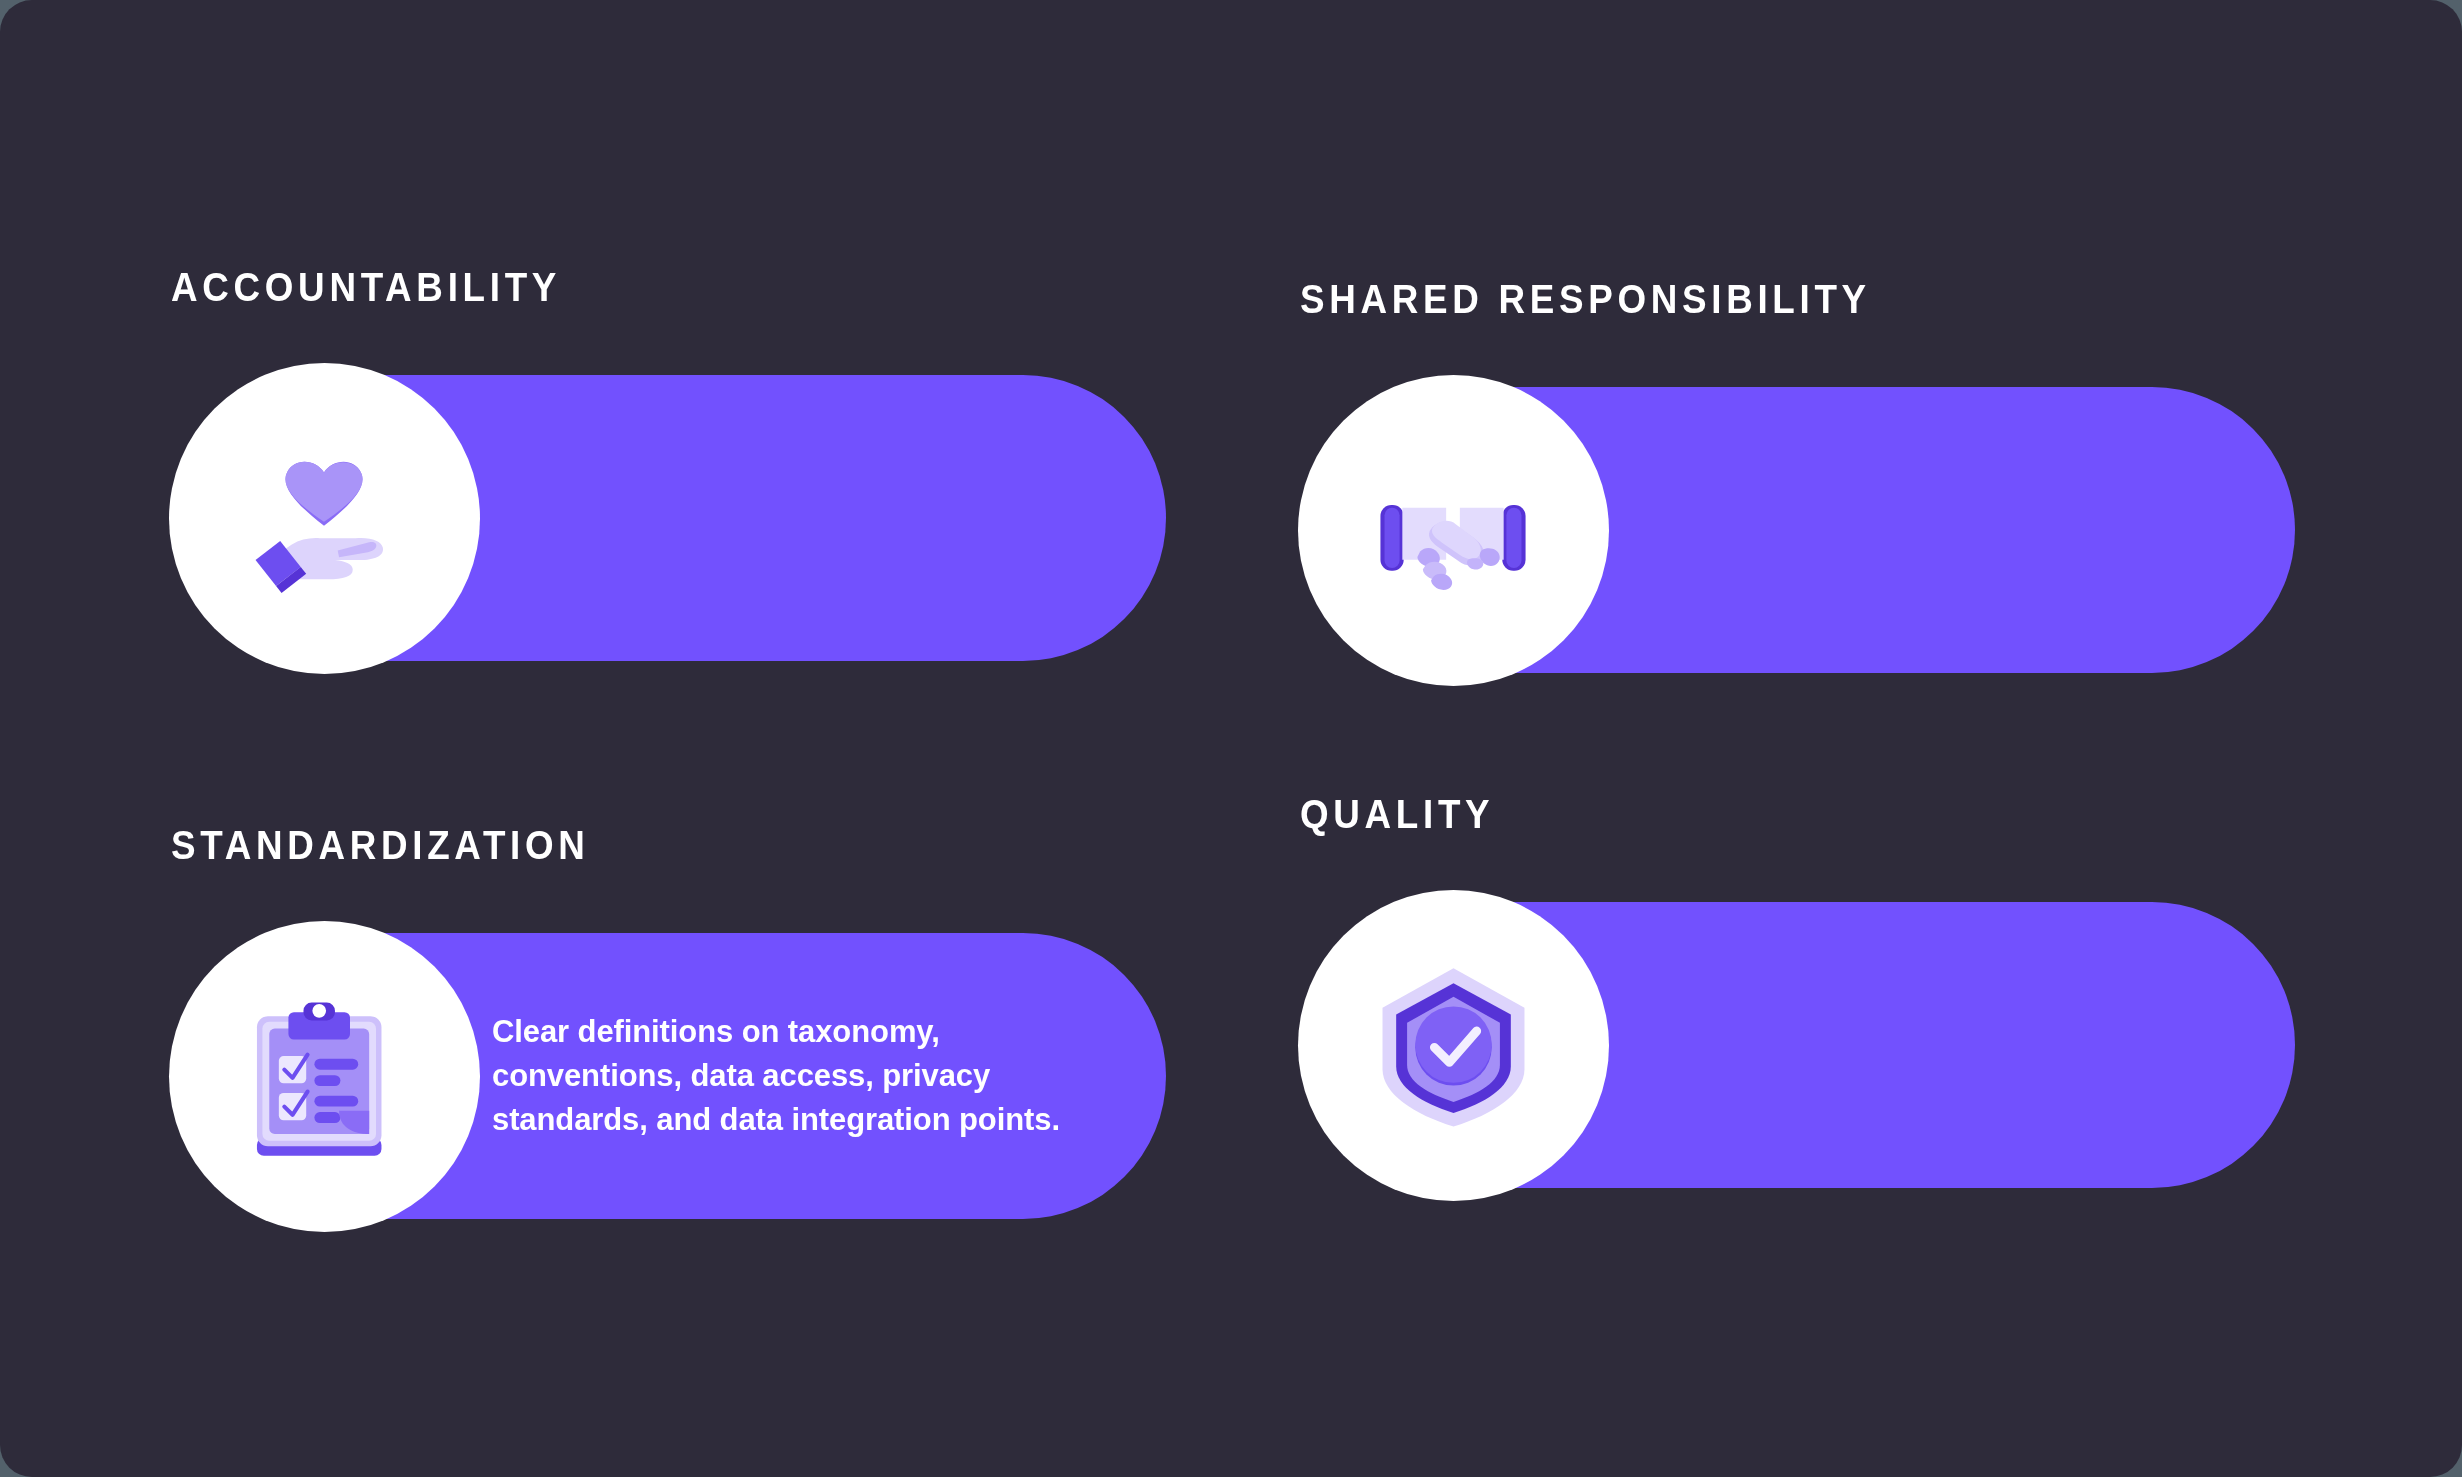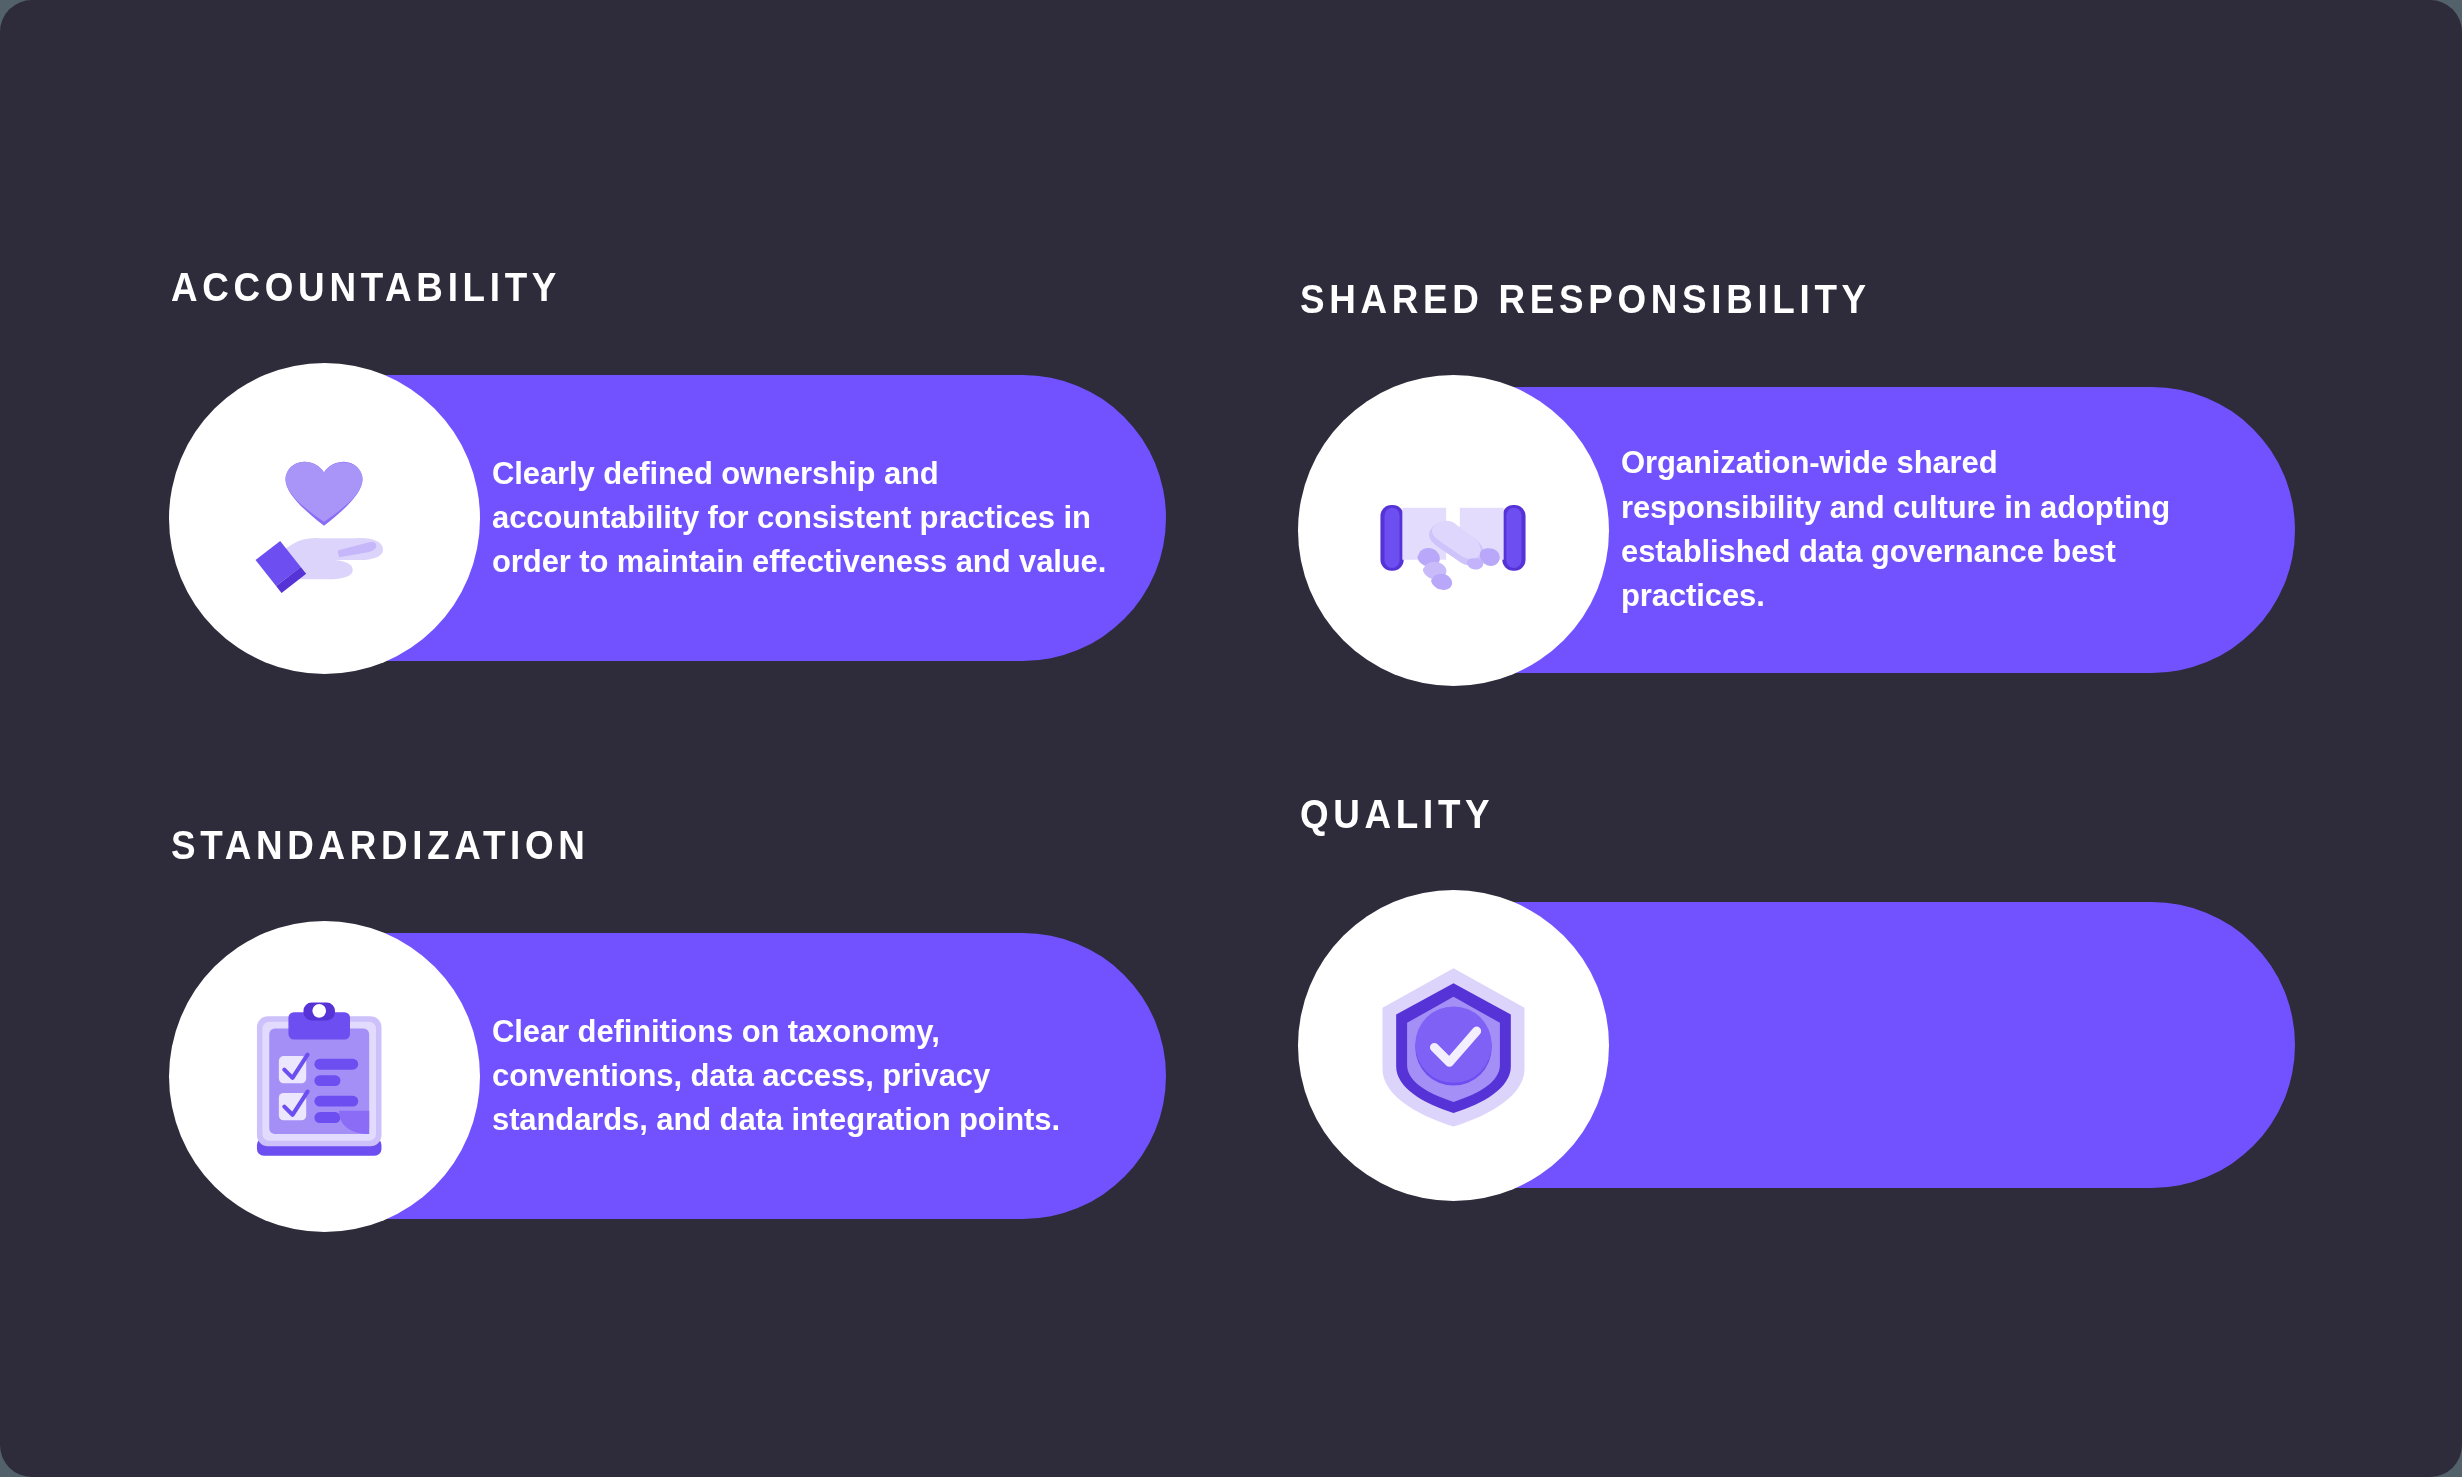--- a/index.html
+++ b/index.html
@@ -138,23 +138,20 @@
                        C218 184, 204 190, 182 190 L146 190
                        C162 192, 172 196, 172 204 C172 214, 158 218, 136 218 L96 218
                        C78 218, 66 210, 56 196 Z" fill="#ddd4fc"></path>
               <path d="M150 176 L196 164 C204 162, 208 166, 206 171 C204 176, 198 178, 192 179 L152 186 Z" fill="#c6b6fa"></path>
 
               <path d="M30 190 L66 162 L96 200 L60 228 Z" fill="#6d4ef0"></path>
               <path d="M60 228 L96 200 L104 210 L68 238 Z" fill="#5633d6"></path>
             </svg>
           </span>
         </div>
-        <div class="card-body">
-          <p>Clearly defined ownership and accountability for consistent practices in order to maintain effectiveness and value.</p>
-        </div>
       </div>
 
       <div class="card-cell cell-1">
         <h2 class="card-heading">SHARED RESPONSIBILITY</h2>
         <div class="pill"></div>
         <div class="icon-badge">
           <span>
             <svg width="178" height="178" viewBox="0 0 260 260" aria-hidden="true">
 
               <rect x="24" y="92" width="34" height="96" rx="16" fill="#5633d6"></rect>
@@ -173,23 +170,20 @@
 
               <path d="M82 160 C90 152, 102 154, 108 162 C114 170, 110 180, 100 182 C90 184, 78 176, 78 168 Z" fill="#b9a7f9"></path>
               <path d="M90 180 C98 172, 112 174, 118 182 C124 190, 118 200, 108 201 C97 202, 86 194, 86 186 Z" fill="#c9bbfa"></path>
               <path d="M102 196 C110 190, 122 192, 127 200 C132 208, 126 216, 116 216 C106 216, 98 208, 98 202 Z" fill="#b9a7f9"></path>
 
               <path d="M172 158 C182 152, 196 156, 198 166 C200 176, 190 184, 180 180 C170 176, 166 164, 172 158 Z" fill="#b9a7f9"></path>
               <path d="M152 172 C160 168, 172 170, 174 176 C176 182, 168 188, 160 186 C152 184, 148 176, 152 172 Z" fill="#c3b3fa"></path>
             </svg>
           </span>
         </div>
-        <div class="card-body">
-          <p>Organization-wide shared responsibility and culture in adopting established data governance best practices.</p>
-        </div>
       </div>
 
       <div class="card-cell cell-2">
         <h2 class="card-heading">STANDARDIZATION</h2>
         <div class="pill"></div>
         <div class="icon-badge">
           <span>
             <svg width="156" height="167" viewBox="0 0 228 244" aria-hidden="true">
 
               <rect x="16" y="212" width="182" height="26" rx="10" fill="#6d4ef0"></rect>

